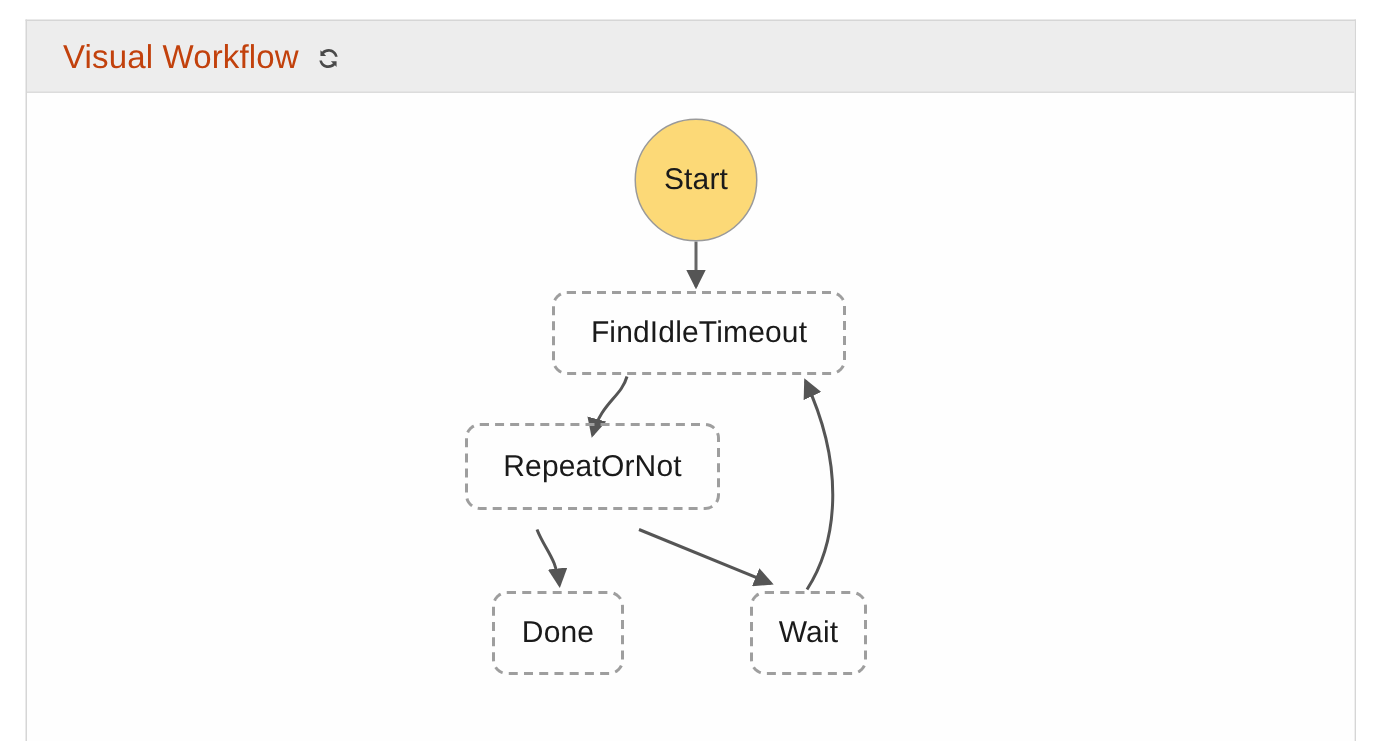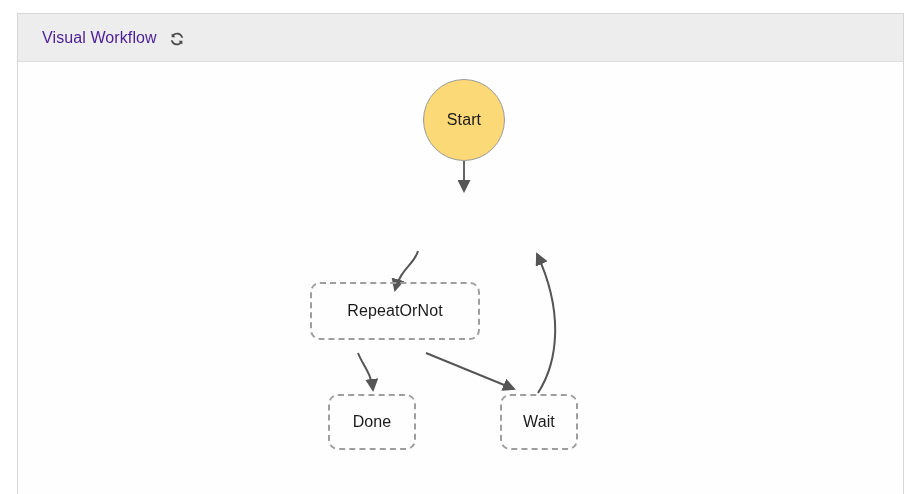--- a/index.html
+++ b/index.html
@@ -37,22 +37,22 @@
     width: 100%;
     height: 48px;
     background: #ededed;
     border-bottom: 1px solid #dcdcdc;
     box-sizing: border-box;
     display: flex;
     align-items: center;
     padding-left: 24px;
   }
   #panel-title {
-    font-size: 16px;
-    color: #4c1d95;
+    font-size: 22px;
+    color: #c2410c;
     font-weight: 400;
     letter-spacing: 0.1px;
     line-height: 1;
     white-space: nowrap;
   }
   #refresh-icon {
     display: inline-flex;
     align-items: center;
     margin-left: 10px;
     cursor: pointer;
@@ -92,21 +92,21 @@
     border-radius: 50%;
     background: #fcd977;
     border: 1px solid #9a9a9a;
   }
   .node-state {
     border: 2px dashed #9e9e9e;
     border-radius: 10px;
     background: transparent;
   }
   .node-label {
-    font-size: 16px;
+    font-size: 20px;
     color: #1a1a1a;
     font-weight: 400;
     white-space: nowrap;
     letter-spacing: 0.1px;
     pointer-events: none;
   }
 </style>
 </head>
 <body>
 
@@ -142,20 +142,23 @@
       <path d="M 408 291 L 496 327" fill="none" stroke="#555555" stroke-width="2" marker-end="url(#arrowhead)"></path>
 
       <path d="M 520 331 C 540 300, 546 250, 519 192" fill="none" stroke="#555555" stroke-width="2" marker-end="url(#arrowhead)"></path>
     </svg>
 
     <div class="node node-terminal" style="left:405px; top:17px; width:82px; height:82px;">
       <span class="node-label">Start</span>
     </div>
 
 
+    <div class="node node-state" style="left:350px; top:132px; width:196px; height:56px;">
+      <span class="node-label">FindIdleTimeout</span>
+    </div>
 
     <div class="node node-state" style="left:292px; top:220px; width:170px; height:58px;">
       <span class="node-label">RepeatOrNot</span>
     </div>
 
     <div class="node node-state" style="left:310px; top:332px; width:88px; height:56px;">
       <span class="node-label">Done</span>
     </div>
 
     <div class="node node-state" style="left:482px; top:332px; width:78px; height:56px;">

